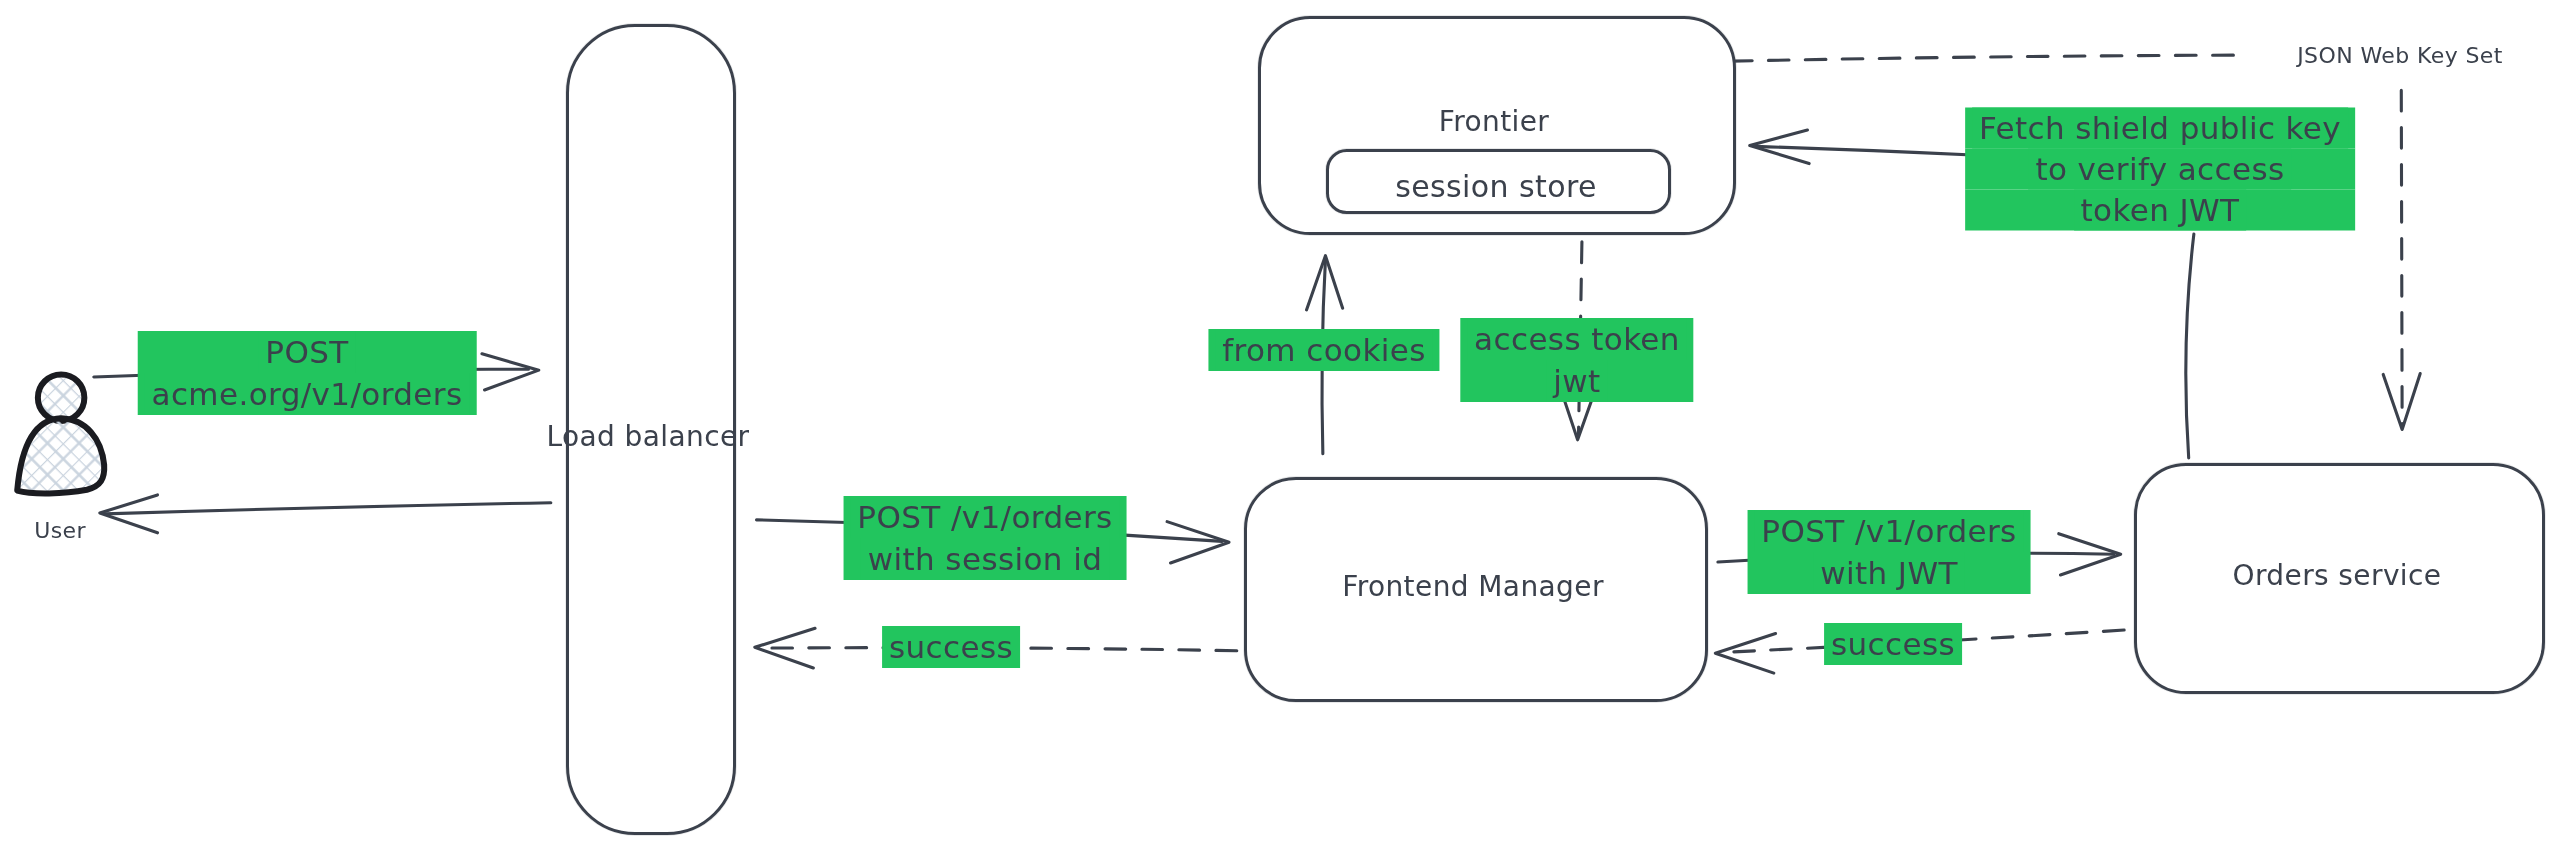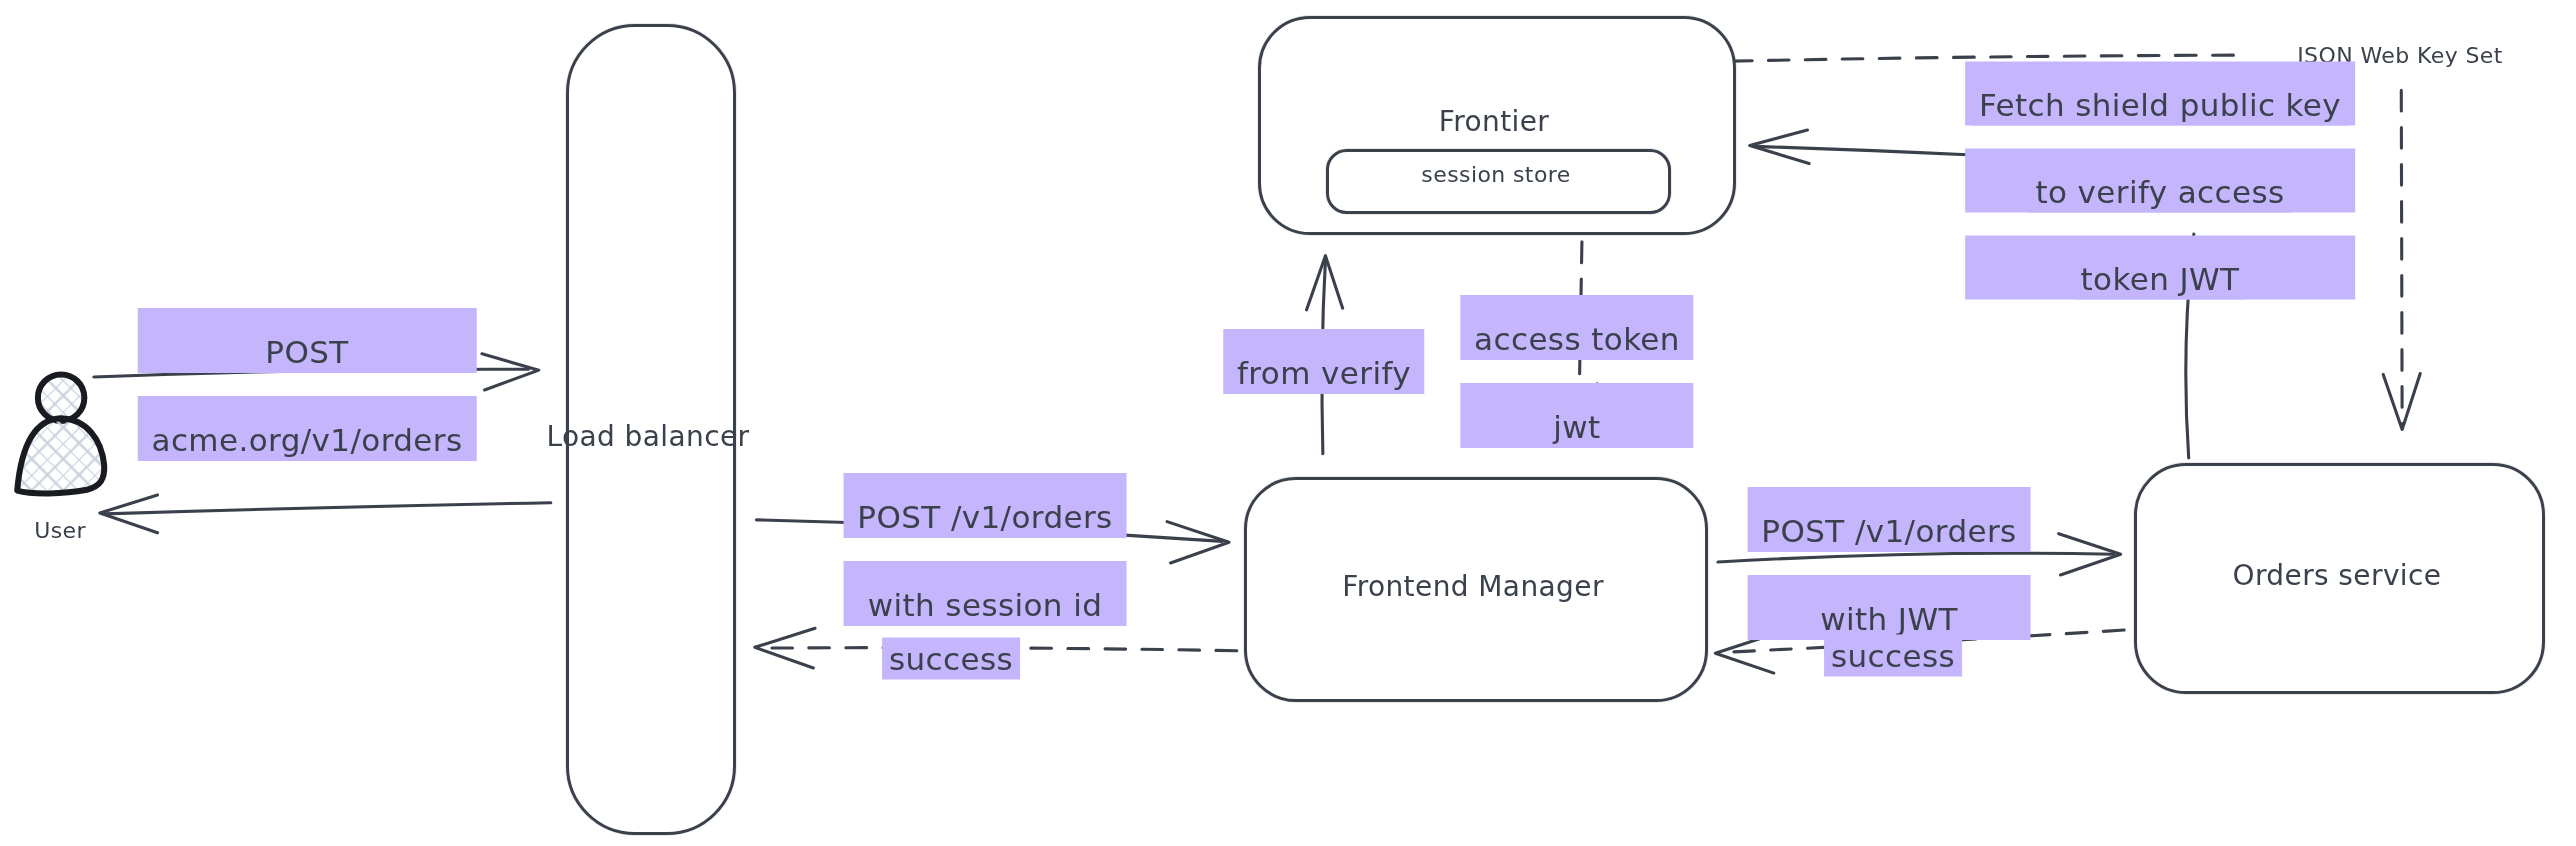--- a/index.html
+++ b/index.html
@@ -5,21 +5,21 @@
   html,body{margin:0;padding:0;background:#ffffff;}
   .canvas{position:relative;width:2576px;height:847px;background:#ffffff;overflow:hidden;
           font-family:"DejaVu Sans",sans-serif;color:#3b414c;}
   svg.wires{position:absolute;left:0;top:0;width:2576px;height:847px;}
   .node{position:absolute;border:3px solid #3b414c;border-radius:52px;background:#ffffff;
         box-shadow:0 0 0 0.9px rgba(59,65,76,.12);}
   .node-label{position:absolute;transform:translate(-50%,-50%);text-align:center;
               font-size:28px;line-height:41px;white-space:nowrap;letter-spacing:0.4px;}
   .edge-label{position:absolute;transform:translate(-50%,-50%);text-align:center;
               font-size:31px;line-height:42px;white-space:nowrap;letter-spacing:0.4px;}
-  .edge-label span{display:inline-block;background:#c4b5fd;padding:0 6.9px;margin-top:23px;}
+  .edge-label span{display:inline-block;background:#22c55e;padding:0 6.9px;}
   .edge-label .ln{display:block;}
   .edge-label .ln span{display:inline-block;}
   .big{font-size:22px;}
 </style>
 </head>
 <body>
 
 <div class="canvas">
 
   <svg class="wires" viewBox="0 0 2993 984" fill="none" stroke="#3b414c" stroke-width="3.6" stroke-linecap="round" stroke-linejoin="round">
@@ -92,21 +92,21 @@
 
   <div class="node" style="left:566px;top:24px;width:164px;height:805px;border-radius:69px;"></div>
   <div class="node-label" style="left:648px;top:436px;">
     <span class="ln">Load</span>
     <span class="ln">balancer</span>
   </div>
 
   <div class="node" style="left:1258px;top:15.5px;width:472px;height:213px;"></div>
   <div class="node-label" style="left:1494px;top:121px;">Frontier</div>
   <div class="node" style="left:1326px;top:149px;width:339px;height:59px;border-radius:20.7px;"></div>
-  <div class="node-label" style="left:1496px;top:174px;font-size:22px;">session store</div>
+  <div class="node-label" style="left:1496px;top:186px;font-size:30px;">session store</div>
 
   <div class="node" style="left:1244px;top:477px;width:458px;height:219px;"></div>
   <div class="node-label" style="left:1473px;top:586px;">
     <span class="ln">Frontend</span>
     <span class="ln">Manager</span>
   </div>
 
   <div class="node" style="left:2134px;top:463px;width:405px;height:225px;"></div>
   <div class="node-label" style="left:2337px;top:575px;">Orders service</div>
 
@@ -122,21 +122,21 @@
   <div class="edge-label" style="left:985px;top:538px;">
     <span class="ln"><span>POST /v1/orders</span></span>
     <span class="ln"><span>with session id</span></span>
   </div>
 
   <div class="edge-label" style="left:951px;top:647px;">
     <span>success</span>
   </div>
 
   <div class="edge-label" style="left:1324px;top:350px;">
-    <span class="ln"><span>from verify</span></span>
+    <span class="ln"><span>from cookies</span></span>
   </div>
 
   <div class="edge-label" style="left:1577px;top:360px;">
     <span class="ln"><span>access token</span></span>
     <span class="ln"><span>jwt</span></span>
   </div>
 
   <div class="edge-label" style="left:1889px;top:552px;">
     <span class="ln"><span>POST /v1/orders</span></span>
     <span class="ln"><span>with JWT</span></span>

